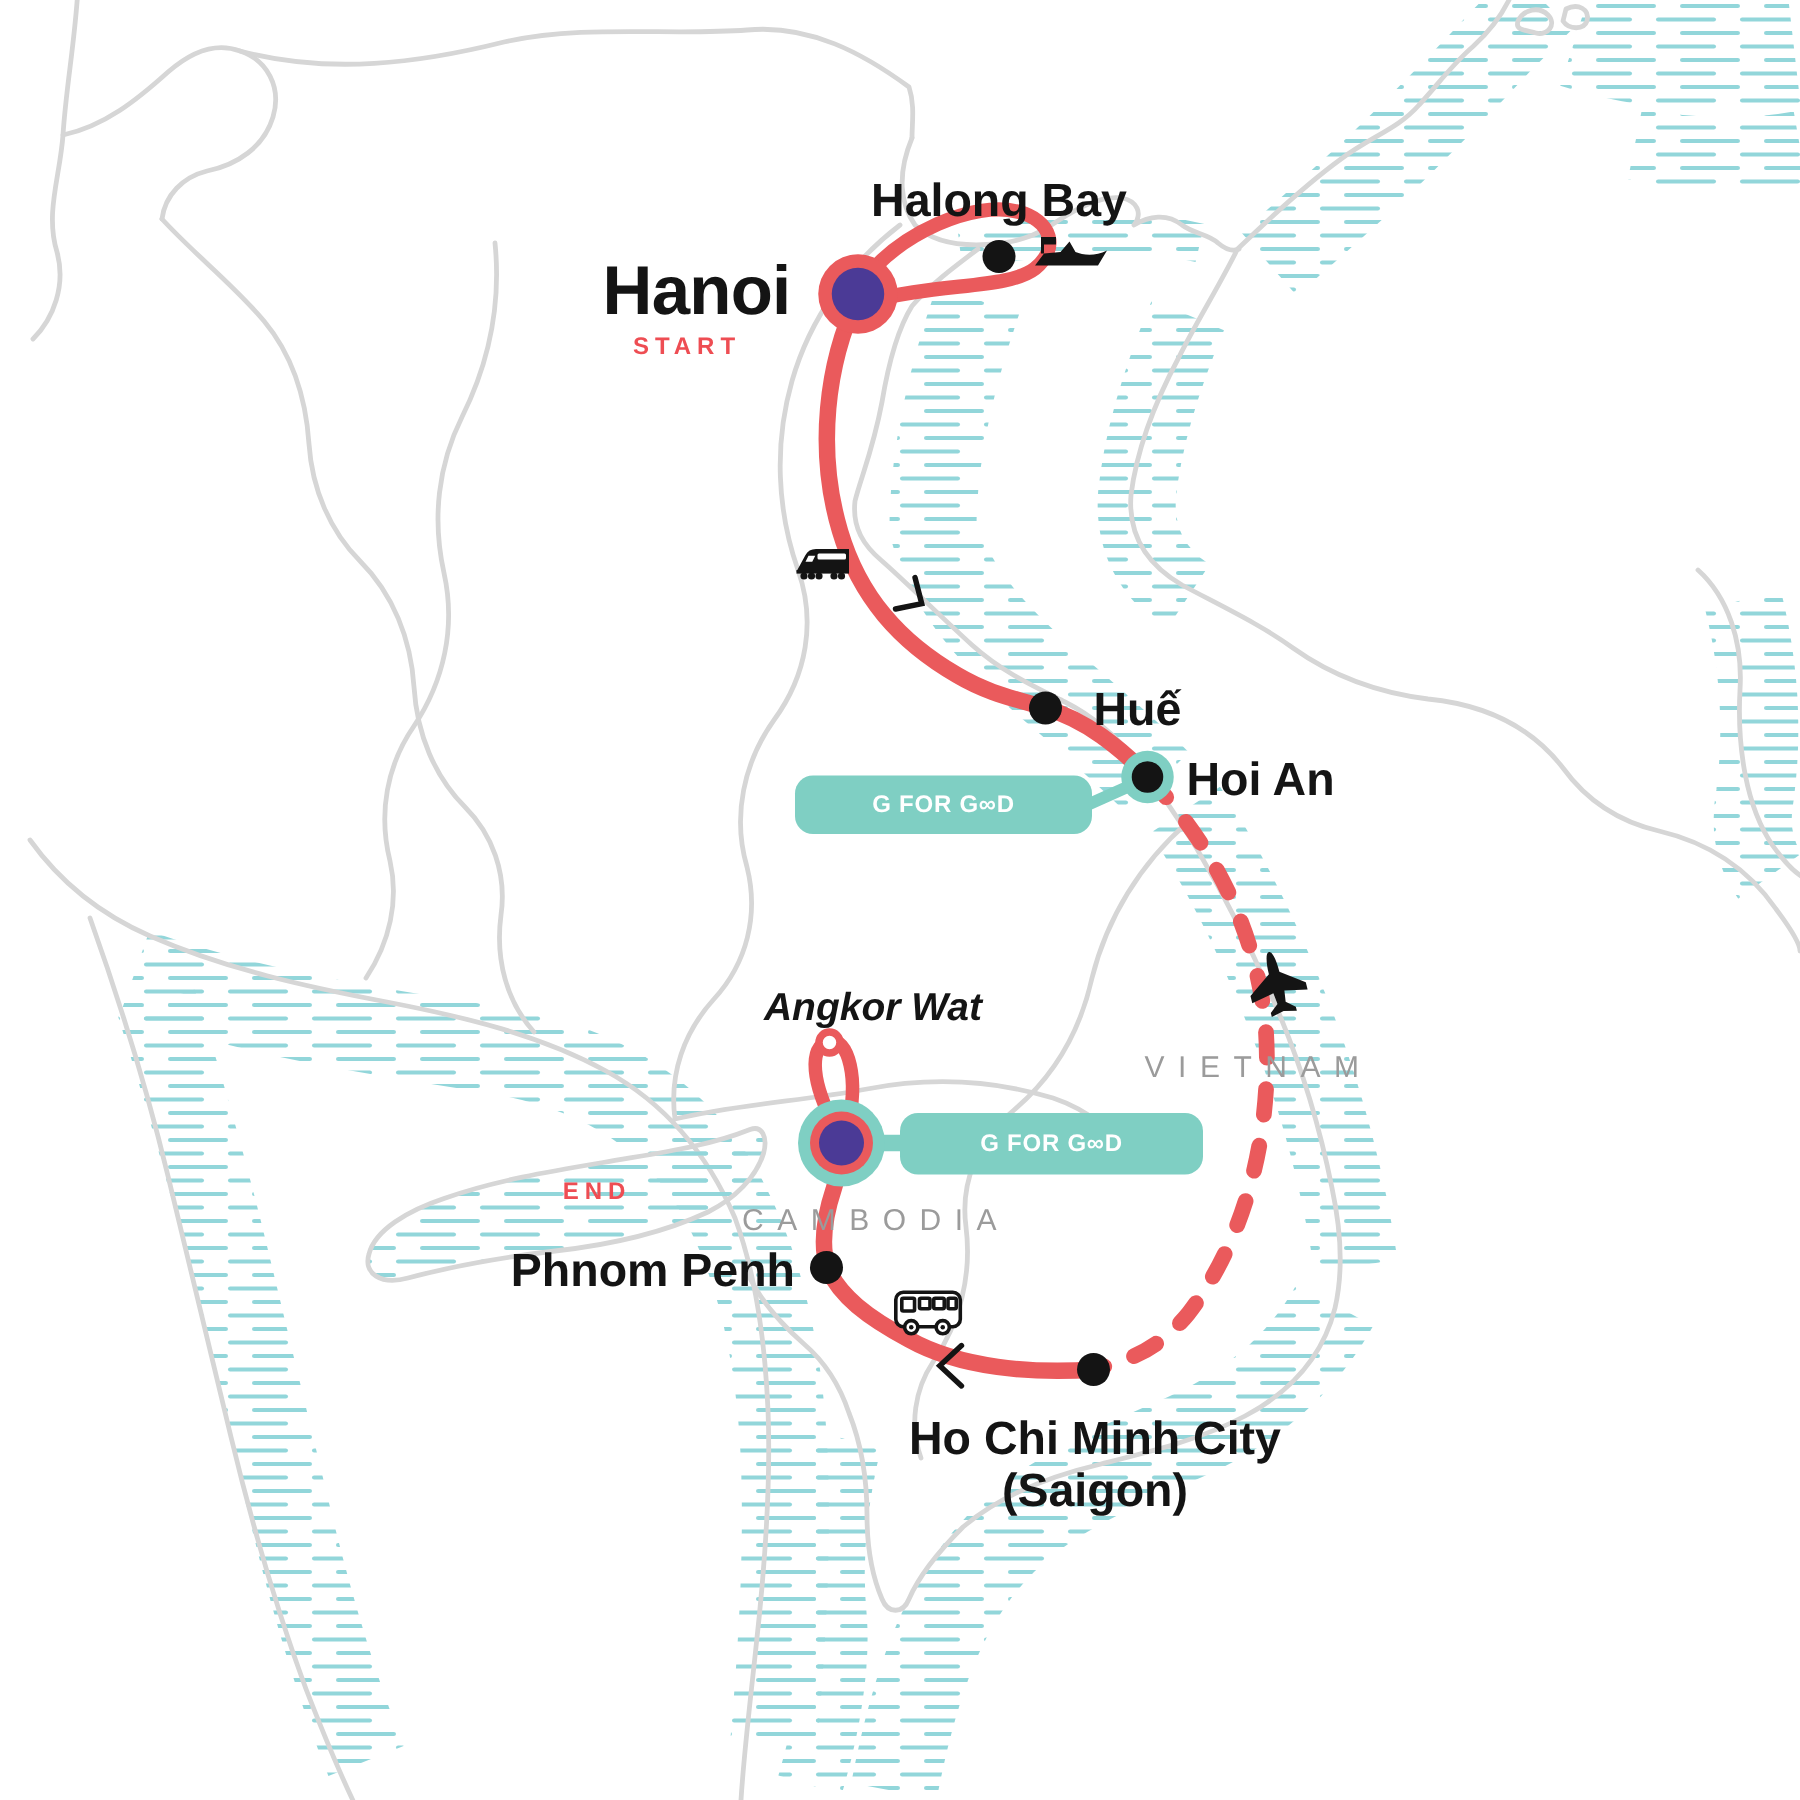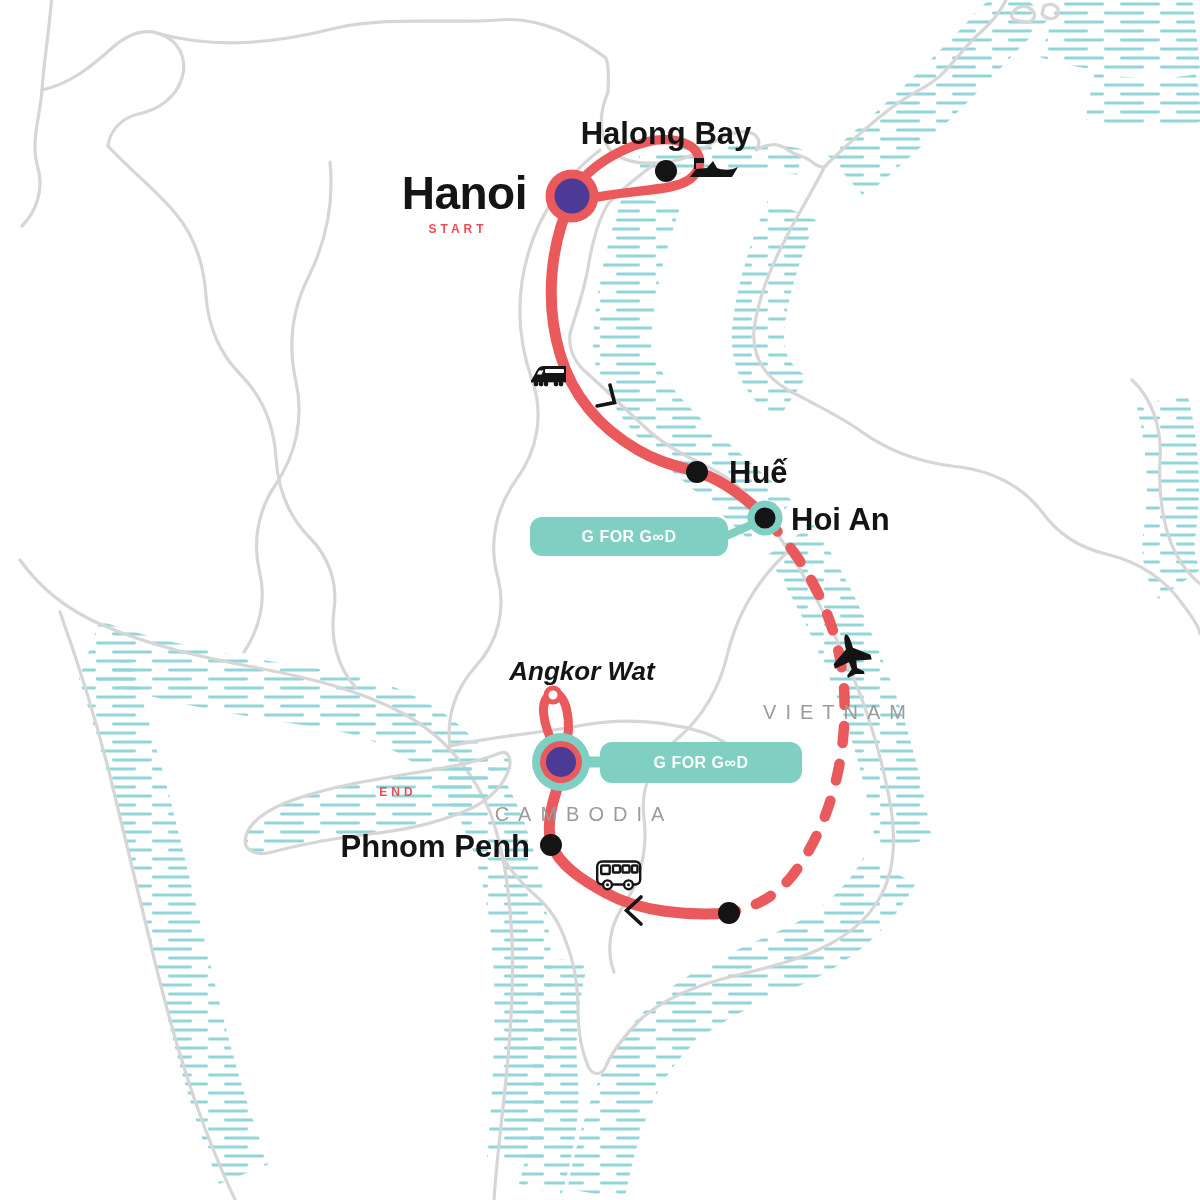--- a/index.html
+++ b/index.html
@@ -2,21 +2,21 @@
 <html><head>
 <meta charset="utf-8">
 <style>
   html,body{margin:0;padding:0;background:#fff;}
   .stage{position:relative;width:1200px;height:1200px;overflow:hidden;background:#fff;
          font-family:"Liberation Sans","DejaVu Sans",sans-serif;}
   .stage svg{position:absolute;left:0;top:0;}
   .lbl{position:absolute;color:#141414;white-space:nowrap;line-height:1.12;}
   .city{font-size:31px;font-weight:700;}
   .big{font-size:46px;font-weight:700;letter-spacing:-0.5px;}
-  .tag{font-size:12px;font-weight:700;letter-spacing:4px;color:#ee4d53;}
+  .tag{font-size:16px;font-weight:700;letter-spacing:4px;color:#ee4d53;}
   .country{font-size:20px;font-weight:400;letter-spacing:9px;color:#9b9b9b;}
   .itl{font-style:italic;font-weight:600;font-size:26px;}
   .cx{transform:translateX(-50%);}
   .rx{transform:translateX(-100%);}
   .ctr{text-align:center;}
   .badge{position:absolute;background:#7fcfc3;border-radius:12px;color:#fff;
          font-weight:700;font-size:16px;letter-spacing:0.5px;
          display:flex;align-items:center;justify-content:center;}
 </style>
 </head>
@@ -156,17 +156,21 @@
 <div class="lbl big rx" style="left:527px;top:168px;">Hanoi</div>
 <div class="lbl tag cx" style="left:458px;top:223px;">START</div>
 <div class="lbl city cx" style="left:666px;top:117px;">Halong Bay</div>
 <div class="lbl city" style="left:729px;top:456px;">Huế</div>
 <div class="lbl city" style="left:791px;top:503px;">Hoi An</div>
 <div class="lbl country cx" style="left:839px;top:701px;">VIETNAM</div>
 <div class="lbl itl cx" style="left:546px;top:657px;margin-left:36px;">Angkor Wat</div>
 <div class="lbl tag cx" style="left:398px;top:786px;">END</div>
 <div class="lbl country cx" style="left:584px;top:803px;">CAMBODIA</div>
 <div class="lbl city rx" style="left:530px;top:830px;">Phnom Penh</div>
+<div class="lbl city cx ctr" style="left:730px;top:942px;">
+  <div>Ho Chi Minh City</div>
+  <div>(Saigon)</div>
+</div>
 
 <div class="badge" style="left:530px;top:517px;width:198px;height:39px;">G FOR G∞D</div>
 <div class="badge" style="left:600px;top:742px;width:202px;height:41px;">G FOR G∞D</div>
 
 </div>
 
 </body></html>

